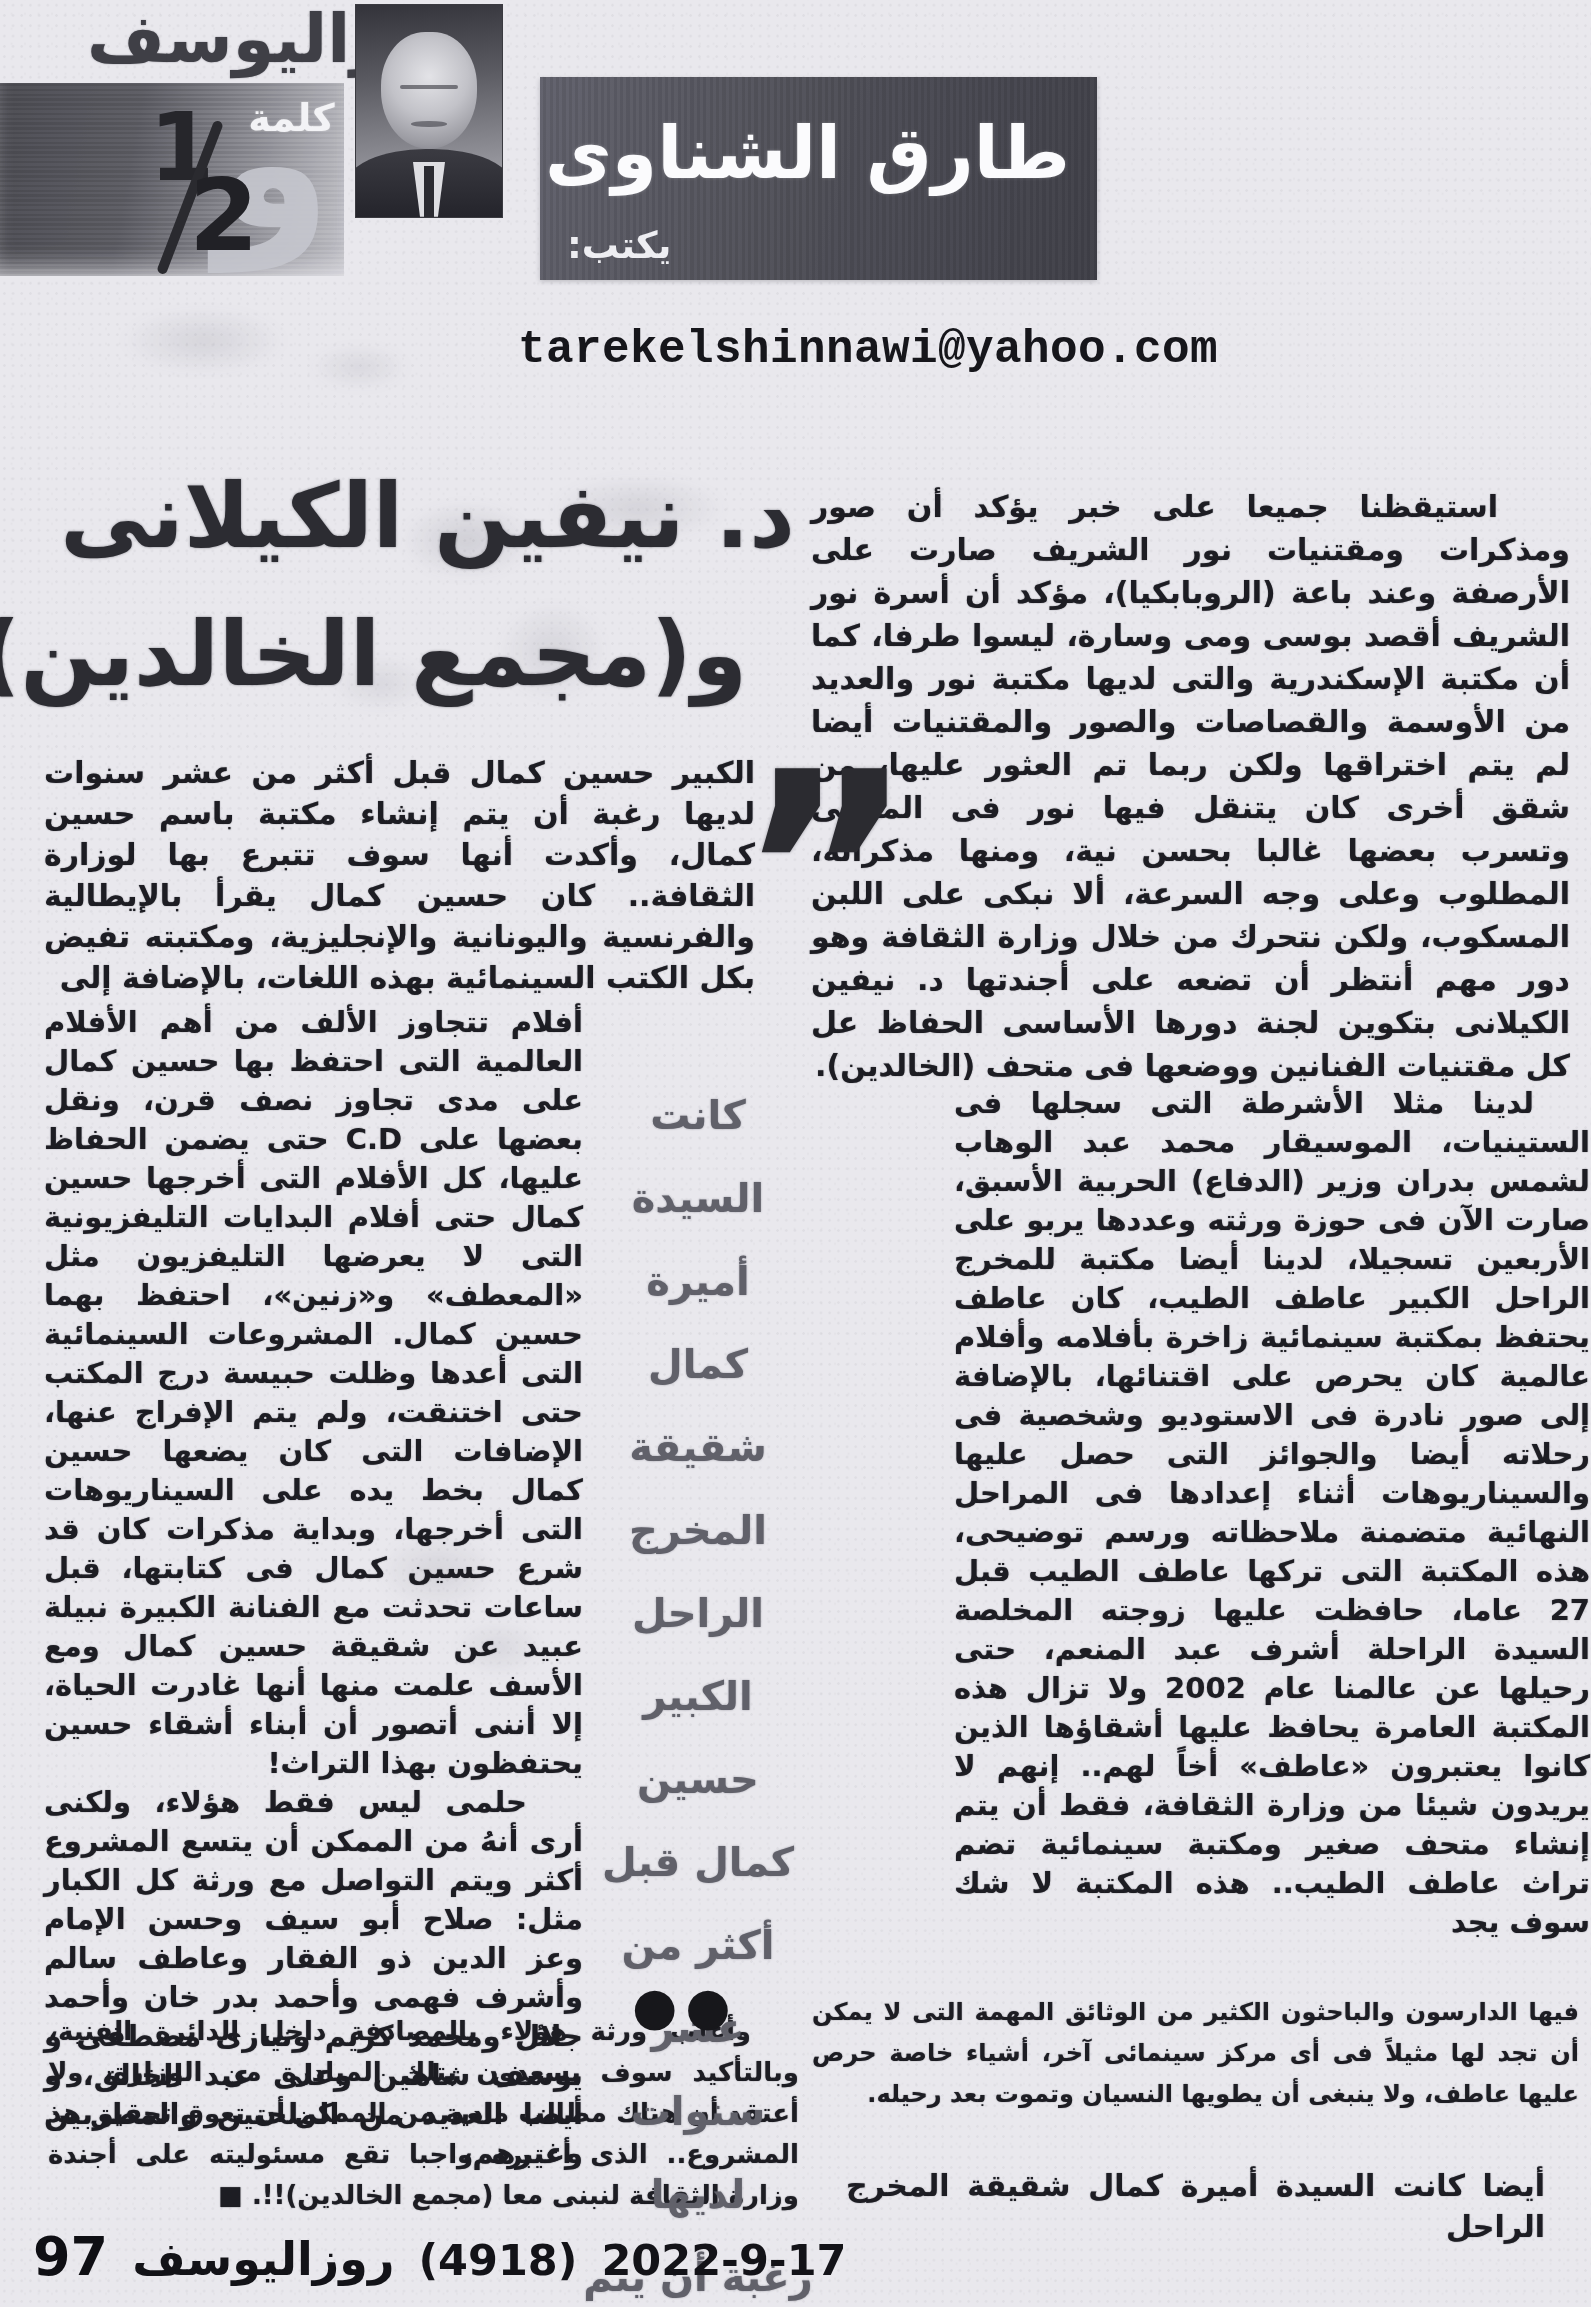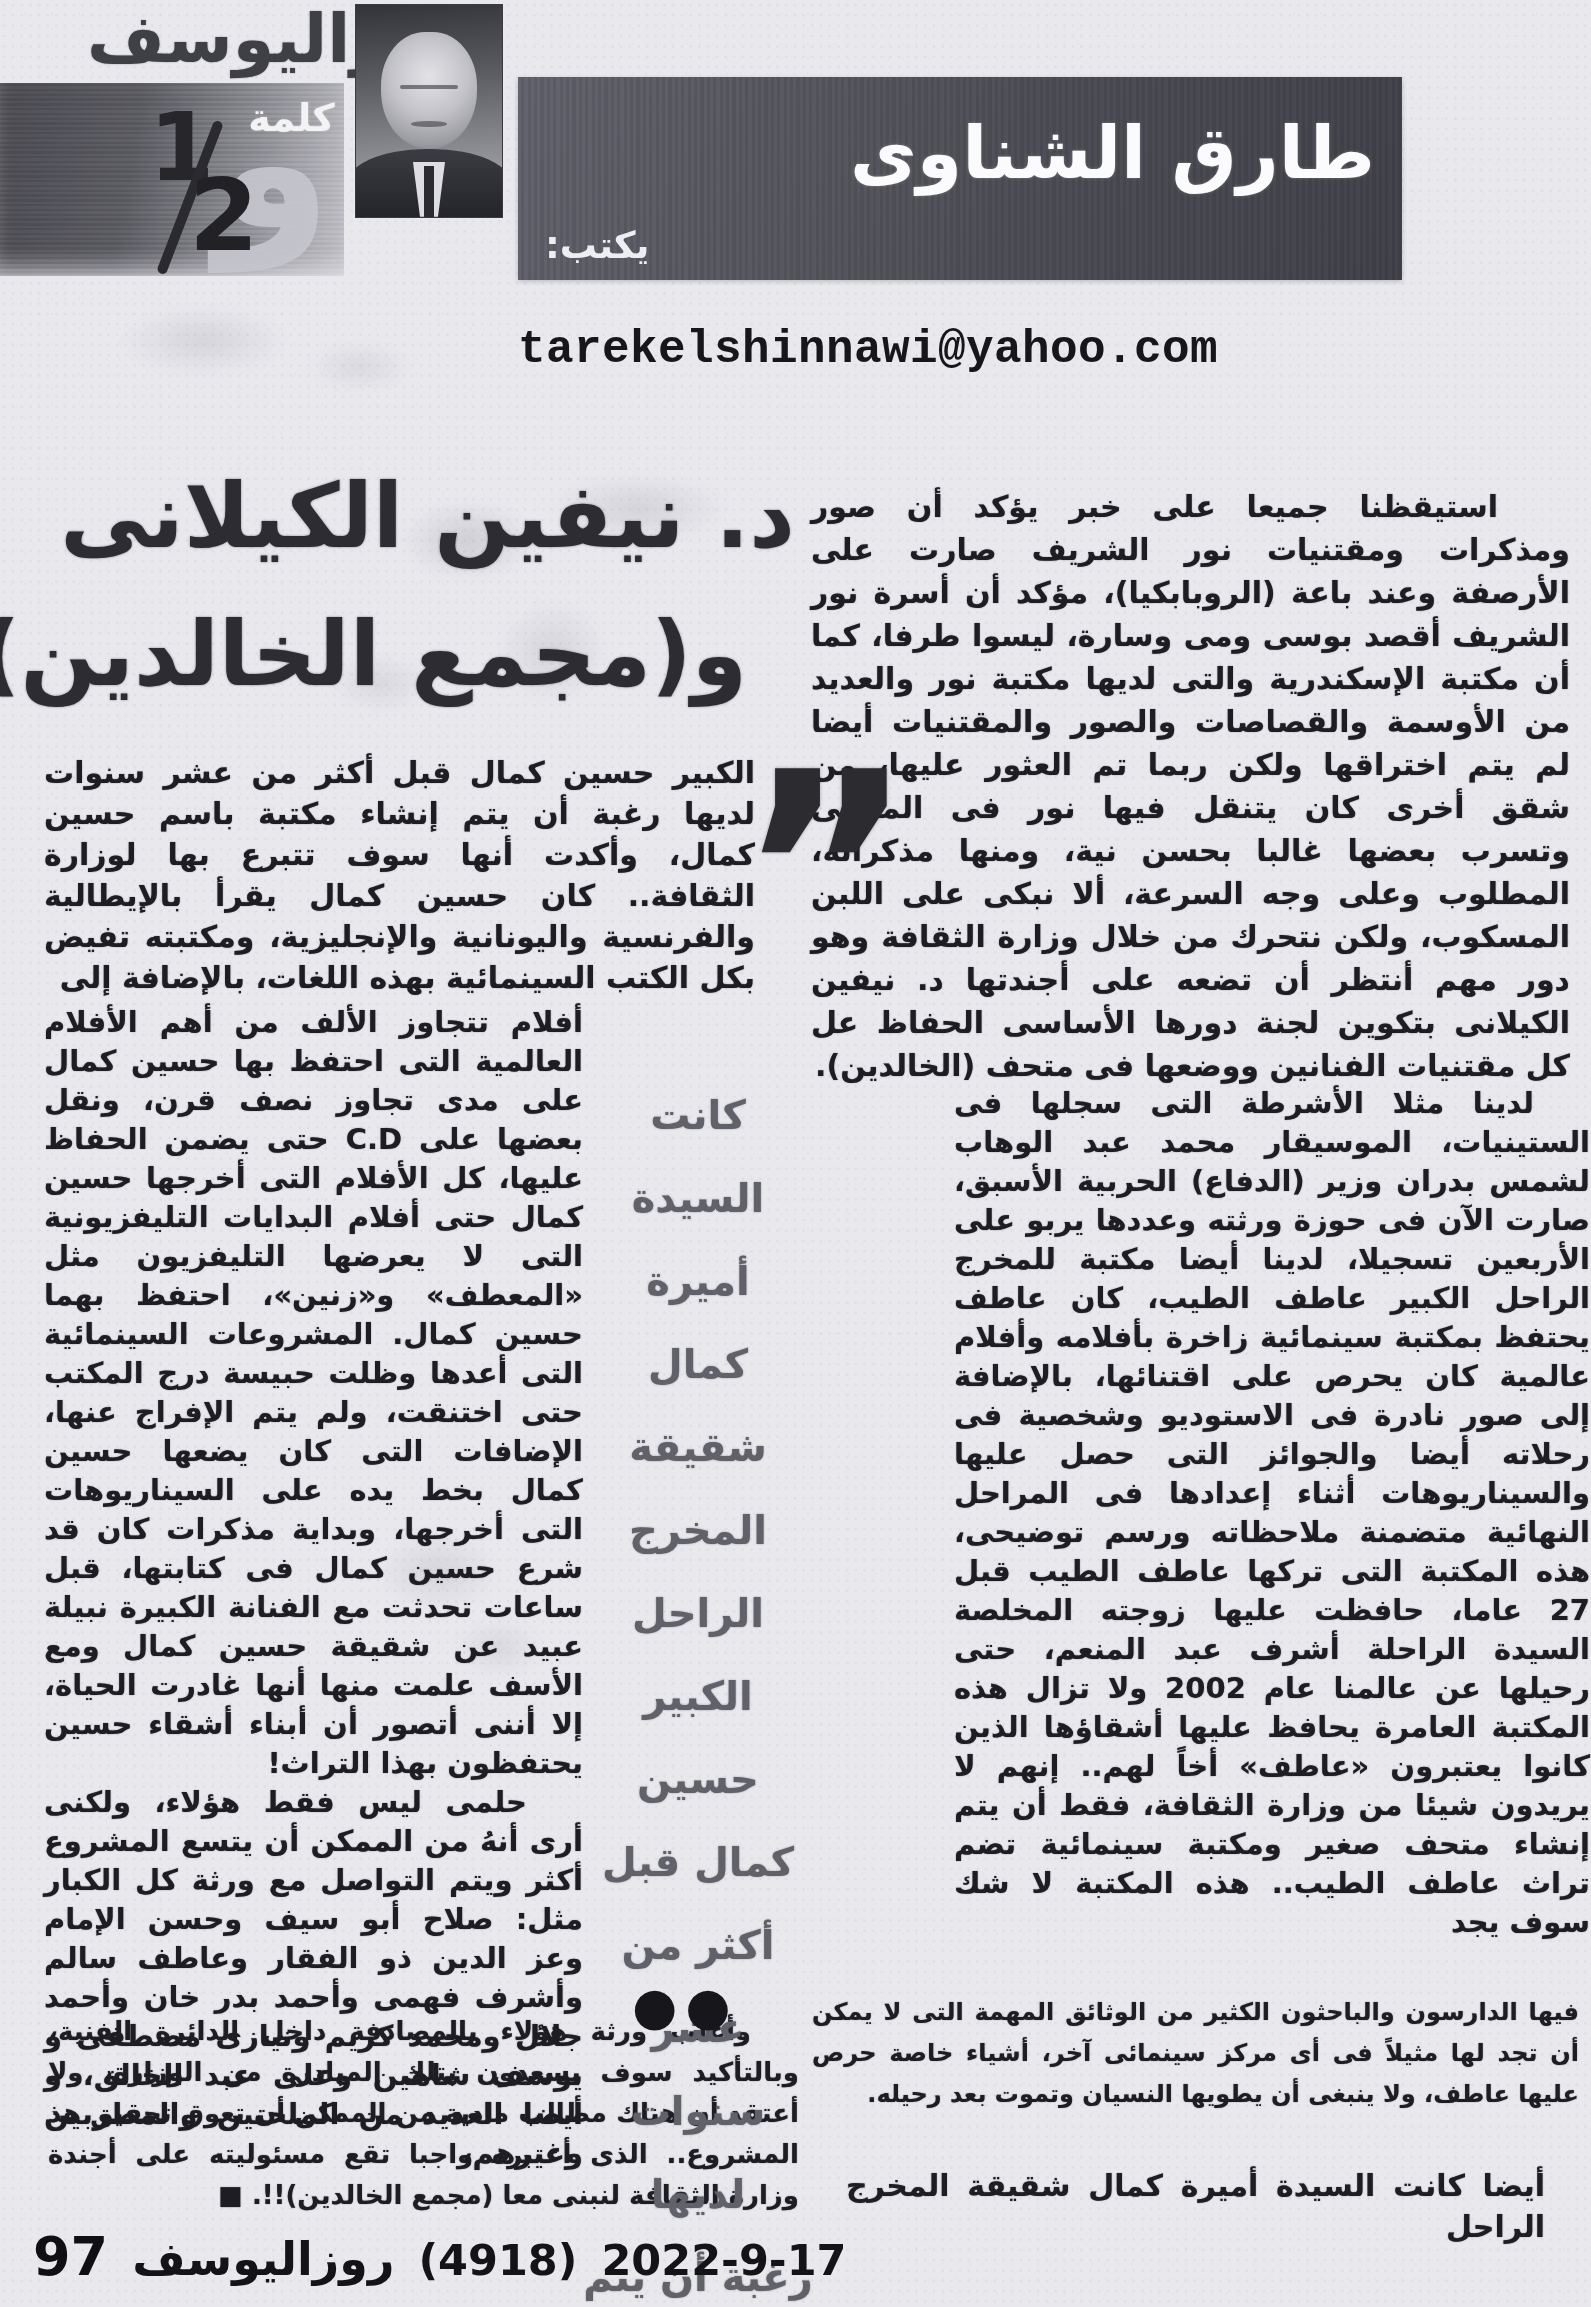--- a/index.html
+++ b/index.html
@@ -53,23 +53,23 @@
   .brow{position:absolute;left:30%;top:38%;width:40%;height:4px;border-radius:3.2px;background:rgba(40,40,48,.55);}
   .smile{position:absolute;left:38%;top:55%;width:24%;height:5.6px;border-radius:50%;background:rgba(40,40,48,.5);}
   .suit{position:absolute;left:-6%;bottom:-2%;width:112%;height:34%;
     border-radius:48% 48% 0 0;
     background:linear-gradient(180deg,#3b3b42 0%,#23232a 100%);}
   .shirt{position:absolute;left:39%;bottom:0;width:22%;height:26%;
     background:#dedee2;clip-path:polygon(0 0,100% 0,78% 100%,22% 100%);}
   .tie{position:absolute;left:46.5%;bottom:0;width:7%;height:24%;background:#2b2b31;}
 
   
-  .namebox{left:518px;top:77px;width:842px;height:203px;
+  .namebox{left:540px;top:77px;width:557px;height:203px;
     background:linear-gradient(105deg,#60606a 0%,#4c4c54 55%,#404048 100%);
-    box-shadow:0 1.6px 4.8px rgba(40,40,50,.25);padding-left:42px;}
+    box-shadow:0 1.6px 4.8px rgba(40,40,50,.25);}
   .namebox-noise{position:absolute;inset:0;
     background:repeating-linear-gradient(90deg,rgba(255,255,255,.045) 0 3.2px,rgba(0,0,0,.045) 3.2px 6.4px);
     mix-blend-mode:overlay;}
   .author-name{position:absolute;right:27px;top:33px;font-size:73px;font-weight:900;color:#fbfbfd;
     direction:rtl;white-space:nowrap;text-shadow:0 0 3.2px rgba(255,255,255,.25);}
   .writes{position:absolute;left:27px;bottom:12.7px;font-size:37px;font-weight:700;color:#eeeef2;direction:rtl;}
   .email{left:518px;top:324px;font-family:Liberation Mono, monospace;font-weight:700;
     font-size:46px;color:#16161b;letter-spacing:0.4px;}
 
   

